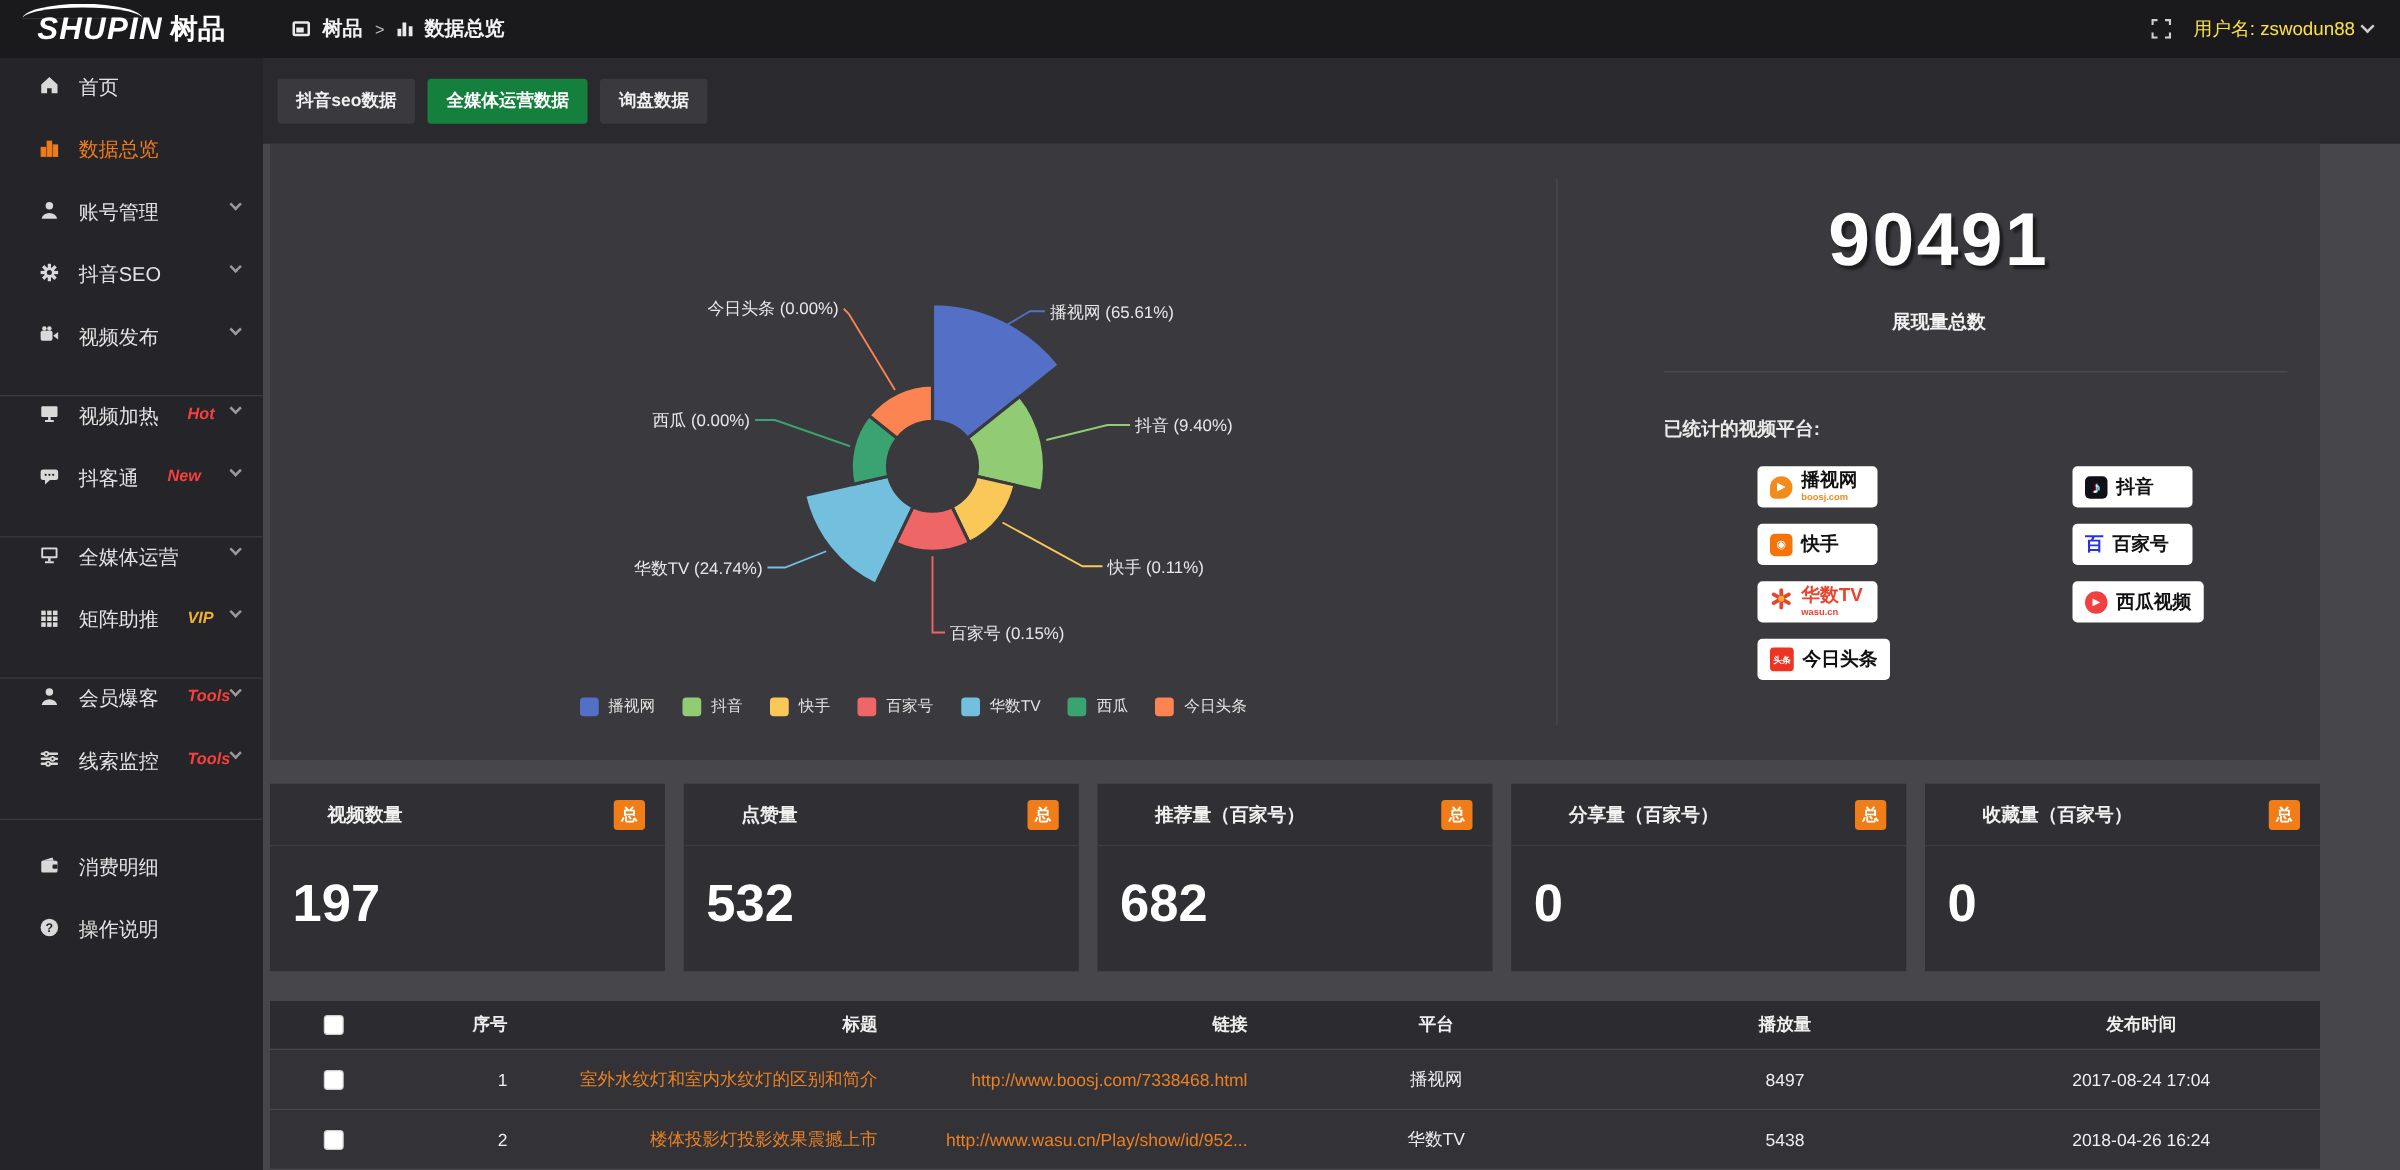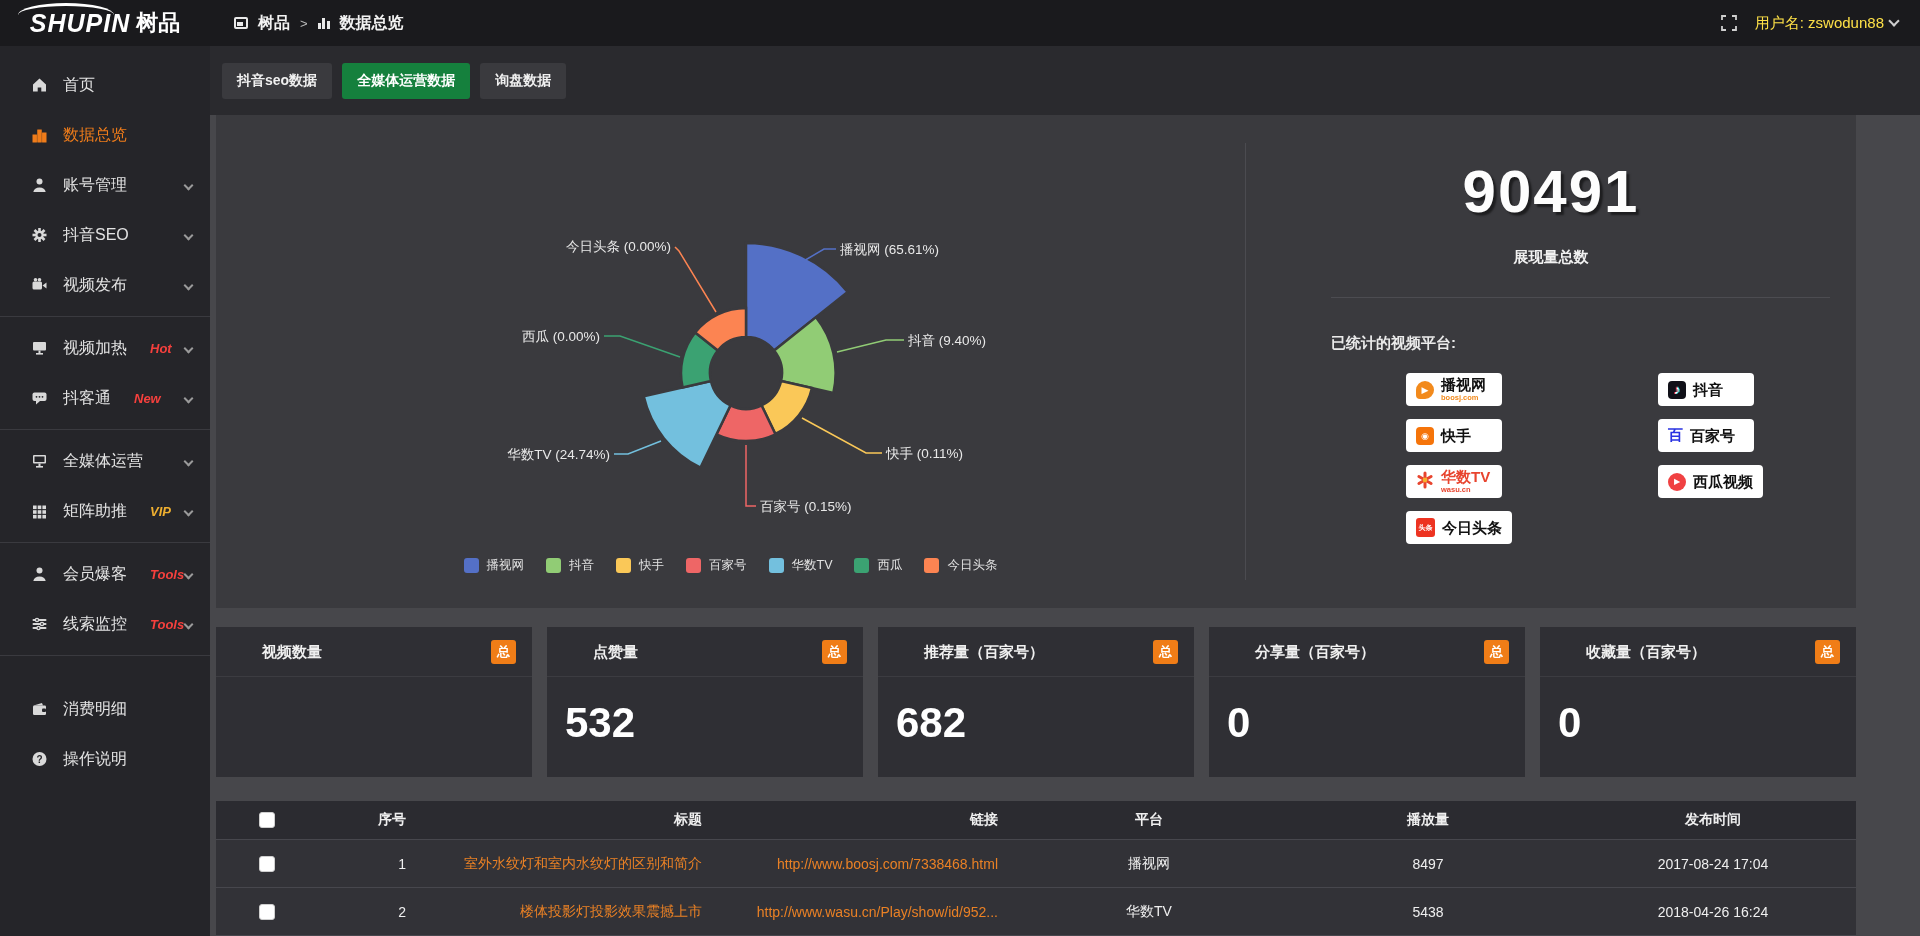--- a/index.html
+++ b/index.html
@@ -21,21 +21,21 @@
   .sq-ico { width:14px; height:12px; border:2px solid #e9e9e9; border-radius:2px; position:relative; }
   .sq-ico::after { content:""; position:absolute; left:1px; bottom:1px; width:6px; height:4px; background:#e9e9e9; }
   .topbar-right { margin-left:auto; display:flex; align-items:center; gap:18px; padding-right:22px; }
   .fs-ico { width:16px; height:16px; }
   .user { display:flex; align-items:center; gap:6px; font-size:15px; color:#fde047; }
   .chev { width:8px; height:8px; border-right:2px solid #cfcfcf; border-bottom:2px solid #cfcfcf;
     transform:rotate(45deg); margin-top:-4px; }
 
   
   .sidebar { position:fixed; top:46px; left:0; bottom:0; width:210px; background:#252529; padding-top:14px; z-index:20; }
-  .s-item { position:relative; height:50px; display:flex; align-items:center; gap:15px; padding-left:30px;
+  .s-item { position:relative; height:50px; display:flex; gap:15px; padding-left:30px;
     font-size:16px; color:#e3e3e3; cursor:pointer; }
   .s-item .ic { width:18px; display:flex; justify-content:center; }
   .s-item.active { color:#ef7c1a; }
   .s-item.active svg * { fill:#ef7c1a; stroke:#ef7c1a; }
   .s-badge { font-style:italic; font-weight:700; font-size:13px; margin-left:8px; }
   .b-red { color:#f5403d; }
   .b-gold { color:#f0b030; }
   .s-chev { position:absolute; right:18px; width:7px; height:7px; border-right:2px solid #9a9a9a;
     border-bottom:2px solid #9a9a9a; transform:rotate(45deg); }
   .s-div { height:1px; background:#3a3a3f; margin:6px 0; }
@@ -439,20 +439,21 @@
       </div>
     </div>
 
     <div class="cards">
       <div class="card">
         <div class="card-head">
             <span class="card-title">视频数量</span>
             <span class="badge">总</span>
           </div>
         <div class="card-div"></div>
+        <div class="card-val">197</div>
       </div>
       <div class="card">
         <div class="card-head">
             <span class="card-title">点赞量</span>
             <span class="badge">总</span>
           </div>
         <div class="card-div"></div>
         <div class="card-val">532</div>
       </div>
       <div class="card">

